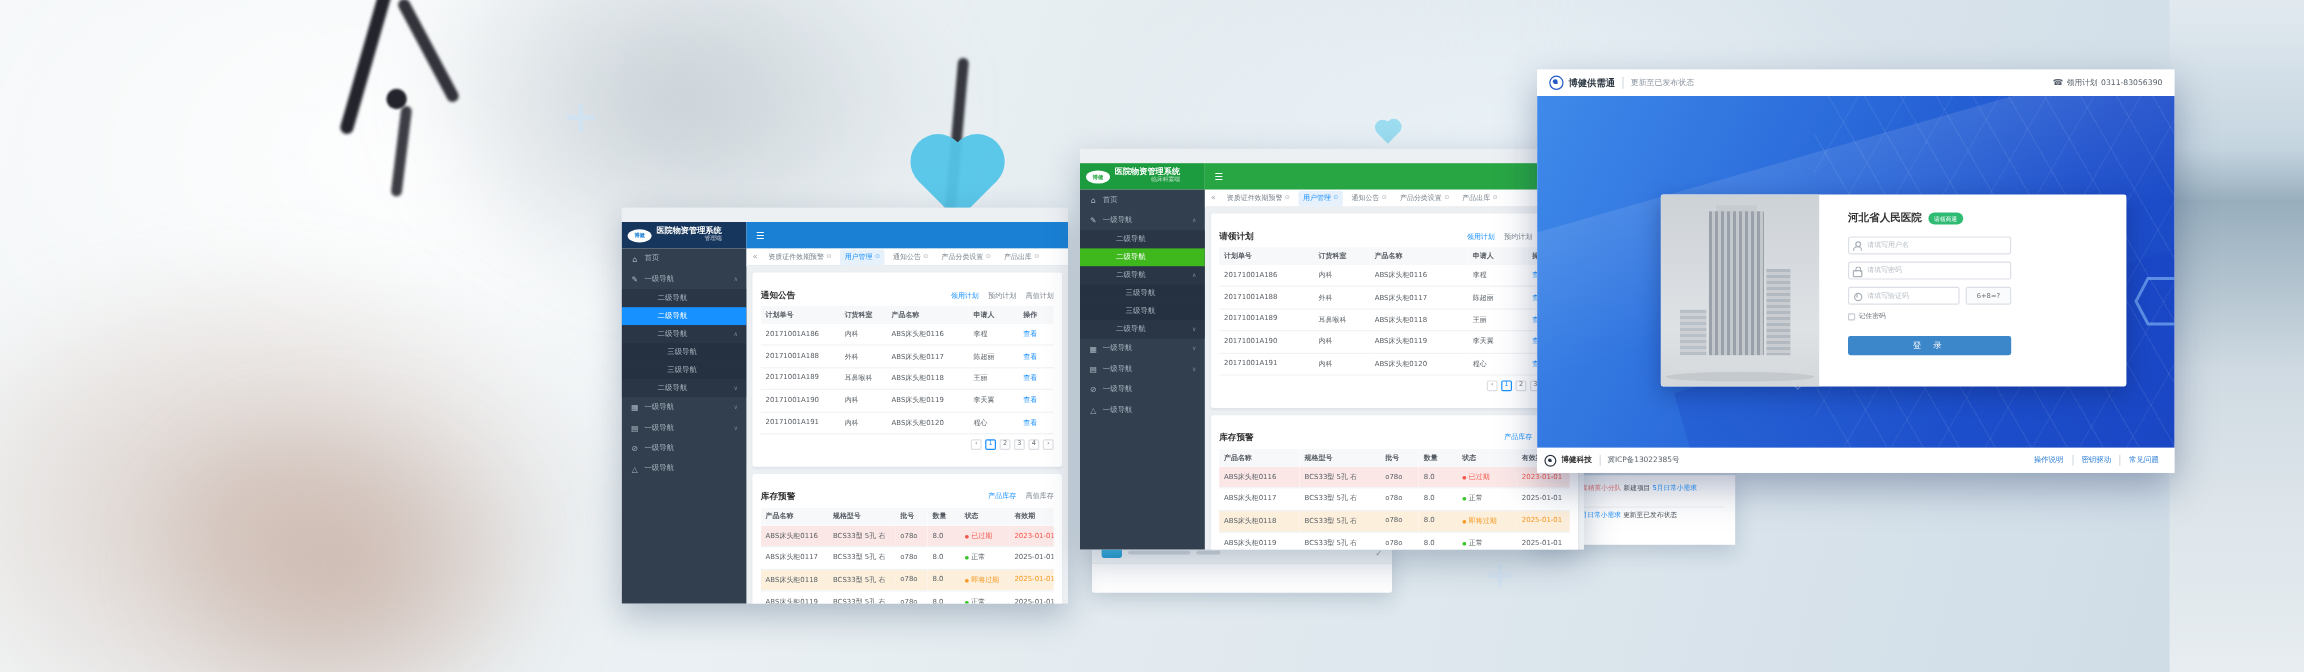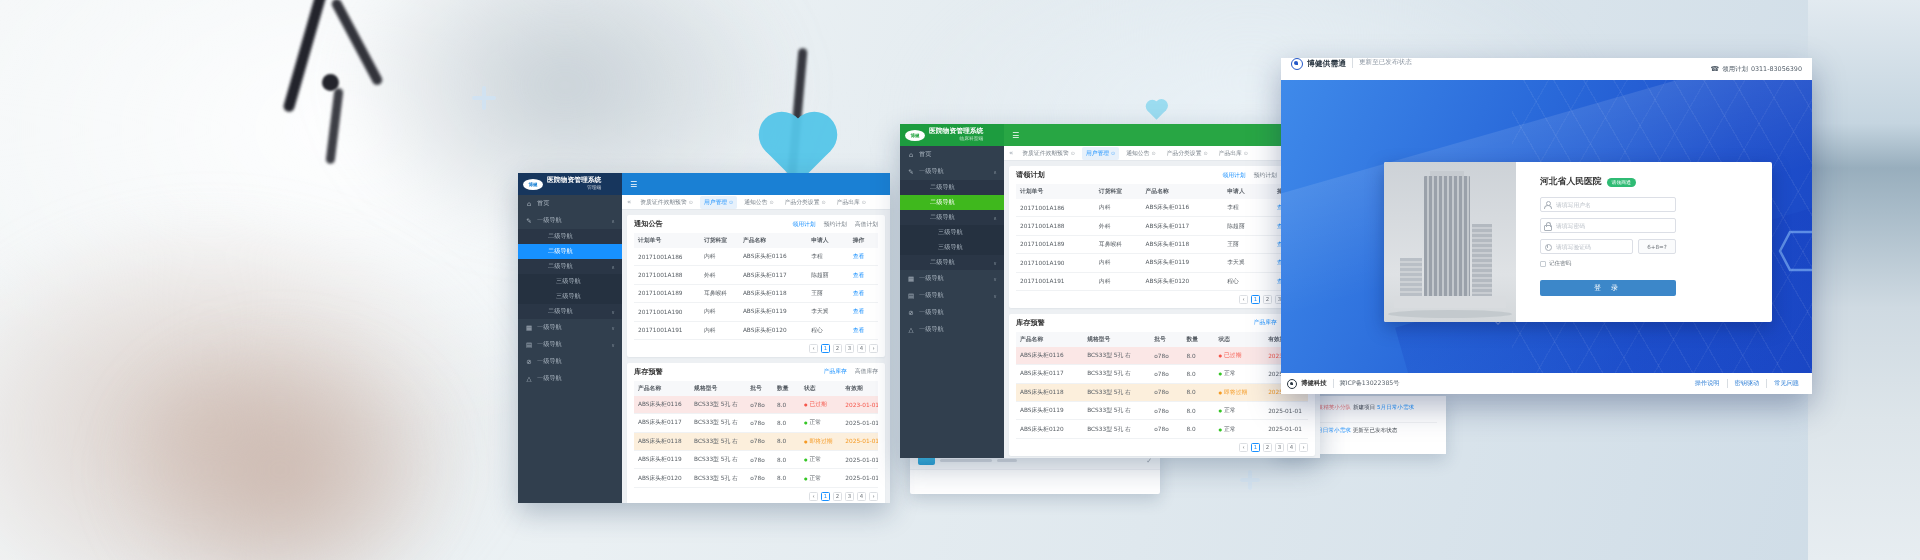--- a/index.html
+++ b/index.html
@@ -37,21 +37,21 @@
   .plus::after { left:0; top:40%; width:100%; height:20%; }
   .p1 { left:472px; top:86px; width:24px; height:24px; }
   .p2 { left:1240px; top:470px; width:20px; height:20px; opacity:.5; }
 
   
   .dash { position:absolute; background:#edf0f3; box-shadow:0 10px 26px rgba(25,55,90,.28); overflow:hidden; font-size:6.5px; color:#5a6066; }
   .pos-admin { left:518px; top:173px; width:372px; height:330px; z-index:2; }
   .pos-clinic { left:900px; top:124px; width:420px; height:334px; z-index:3; }
   .dash.admin { --c1:#17365d; --c2:#1a80d4; --act:#1791ff; }
   .dash.clinic { --c1:#1d9c3f; --c2:#28a644; --act:#3fb81d; }
-  .d-head { display:flex; height:22px; }
+  .d-head { display:flex; height:22px;margin-top:12px; }
   .d-logo { width:104px; background:var(--c1); display:flex; align-items:center; padding:0 5px; gap:4px; flex:none; }
   .logo-oval { width:20px; height:11px; background:#fff; border-radius:50%; display:flex; align-items:center; justify-content:center; flex:none; }
   .logo-oval i { font-style:normal; font-size:5px; color:var(--c2); font-weight:bold; transform:scale(.9); }
   .d-titles { display:flex; flex-direction:column; align-items:flex-end; line-height:1.15; }
   .d-titles b { color:#fff; font-size:6.8px; white-space:nowrap; }
   .d-titles i { color:rgba(255,255,255,.75); font-style:normal; font-size:4.8px; }
   .d-bar { flex:1; background:var(--c2); display:flex; align-items:center; padding:0 8px; }
   .burger-icon { color:#fff; font-size:8px; }
   .burger-icon::before { content:"☰"; }
   .d-body { display:flex; height:calc(100% - 22px); }
@@ -71,21 +71,21 @@
   .d-main { flex:1; overflow:hidden; }
   .d-tabs { height:15px; background:#fff; border-bottom:1px solid #e4e8ec; display:flex; align-items:center; gap:3px; padding:0 5px; white-space:nowrap; }
   .collapse-ic { color:#98a1aa; font-size:7px; margin-right:2px; }
   .collapse-ic::before { content:"«"; }
   .tab { display:inline-flex; align-items:center; gap:2px; padding:2px 4px; color:#788089; font-size:5.8px; border-radius:2px; cursor:pointer; }
   .tab.on { background:#e7f1fb; color:#1890ff; }
   .tab-t { font-style:normal; }
   .tab-o { font-style:normal; font-size:5px; opacity:.65; }
   .tab-o::before { content:"⊙"; }
   .d-scroll { padding:5px; }
-  .card { background:#fff; border-radius:2px; padding:4px 7px; box-shadow:0 1px 2px rgba(40,60,80,.06); margin-bottom:6px; }
+  .card { background:#fff; border-radius:2px; padding:14px 7px; box-shadow:0 1px 2px rgba(40,60,80,.06); margin-bottom:6px; }
   .card-h { display:flex; align-items:center; justify-content:space-between; margin-bottom:4px; }
   .card-t { font-size:7.2px; color:#333; }
   .card-links { display:flex; gap:8px; }
   .card-links a { color:#788089; font-size:5.8px; cursor:pointer; text-decoration:none; }
   .card-links a.on { color:#1890ff; }
   .tb { width:100%; border-collapse:collapse; table-layout:fixed; }
   .tb th { background:#f7f8fa; color:#565c63; font-size:5.8px; font-weight:bold; text-align:left; padding:3px 4px; white-space:nowrap; overflow:hidden; }
   .tb td { font-size:5.8px; color:#5a6066; padding:4.2px 4px; border-bottom:1px solid #f0f2f4; white-space:nowrap; overflow:hidden; }
   .plan-tb th:nth-child(1),.plan-tb td:nth-child(1){width:27%;}
   .plan-tb th:nth-child(2),.plan-tb td:nth-child(2){width:16%;}
@@ -130,21 +130,21 @@
   .f-item:last-child { border-bottom:none; }
   .f-line { font-size:5.6px; color:#4a5056; line-height:1.5; white-space:nowrap; overflow:hidden; }
   .f-line b { color:#333; font-weight:bold; }
   .f-line a { text-decoration:none; }
   .c-red { color:#f07b7b; } .c-blue { color:#1890ff; }
   .f-time { font-size:5.2px; color:#b3bac0; margin-top:1px; }
 
   
   .login { position:absolute; left:1281px; top:58px; width:531px; height:336px; z-index:4;
            box-shadow:0 12px 30px rgba(20,40,90,.35); background:#fff; }
-  .lg-head { height:22px; background:#fff; display:flex; padding:0 10px; }
+  .lg-head { height:22px; background:#fff; display:flex; align-items:center; padding:0 10px; }
   .lg-logo { width:12px; height:12px; border:1.6px solid #2458c8; border-radius:50%; position:relative; flex:none; }
   .lg-logo::after { content:""; position:absolute; left:2px; top:2px; width:4px; height:4px; background:#2458c8; border-radius:50% 50% 0 50%; }
   .lg-brand { font-size:7.8px; font-weight:bold; color:#2b3742; margin-left:4px; }
   .lg-div { width:1px; height:10px; background:#d8dde2; margin:0 6px; }
   .lg-prod { font-size:6.6px; color:#8a94a0; }
   .lg-phone { margin-left:auto; display:flex; align-items:center; gap:3px; font-size:6.4px; color:#55606b; }
   .phone-ic { font-size:7px; color:#55606b; }
   .phone-ic::before { content:"☎"; }
   .lg-body { position:relative; height:293px; overflow:hidden;
     background:linear-gradient(115deg,#3f8aea 0%,#2a6ada 40%,#1e50cc 72%,#1a46c4 100%); }

